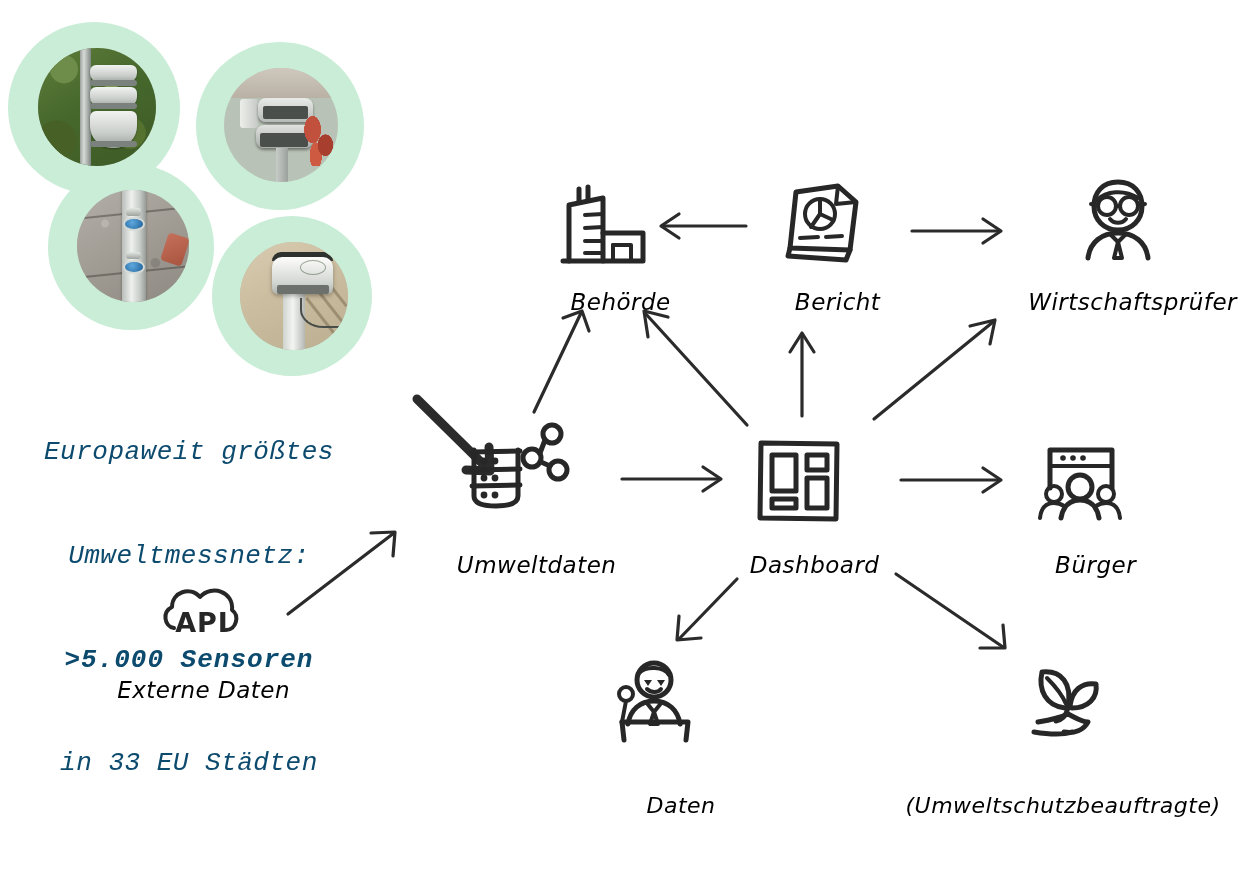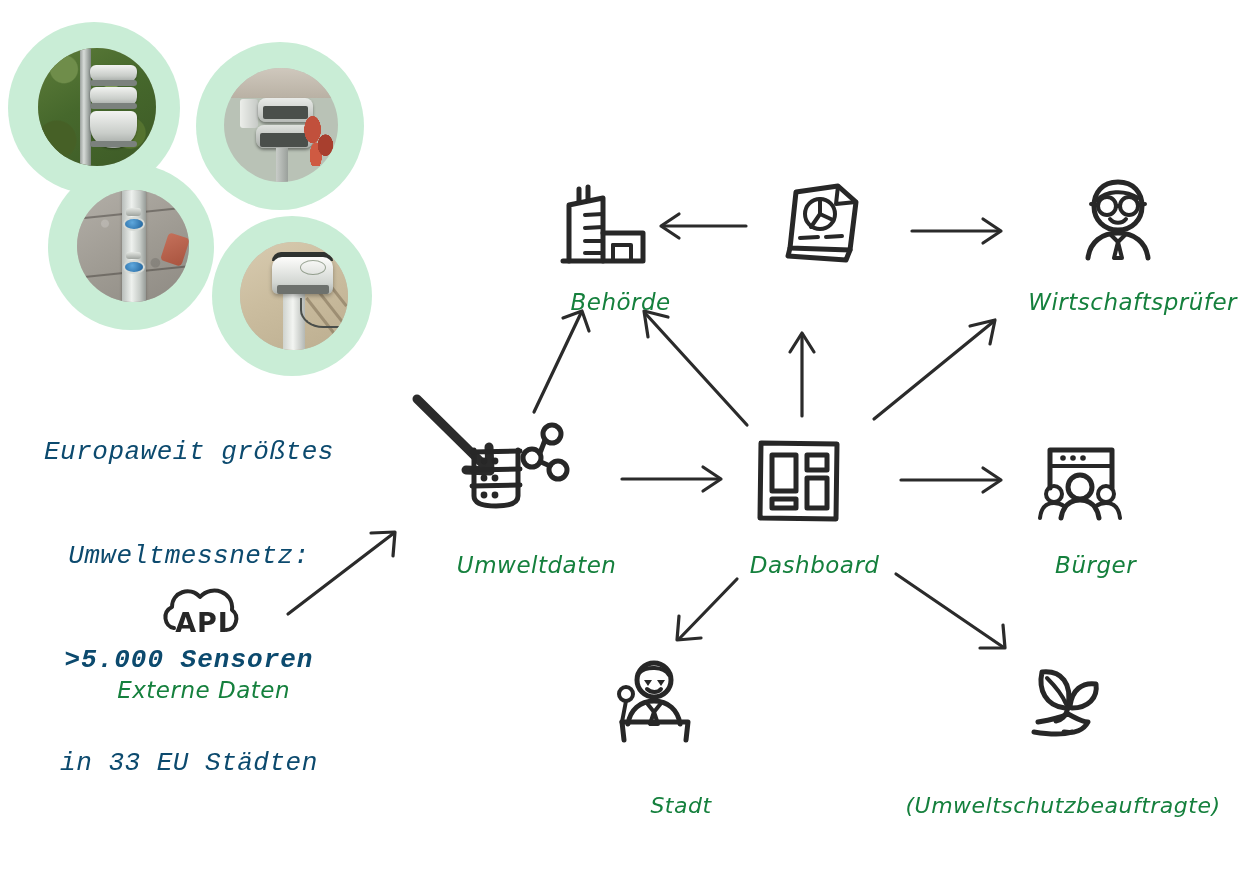--- a/index.html
+++ b/index.html
@@ -16,21 +16,21 @@
     width: 1246px;
     height: 870px;
     background: #ffffff;
     overflow: hidden;
   }
 
   
   .hand {
     font-family: "DejaVu Sans", sans-serif;
     font-style: italic;
-    color: #15803d;
+    color: #000000;
     letter-spacing: 0.5px;
     white-space: pre;
     text-align: center;
   }
 
   .node-label {
     position: absolute;
     font-size: 23px;
     line-height: 1.16;
     transform: translateX(-50%);
@@ -508,39 +508,42 @@
     <svg width="88" height="66" viewBox="0 0 88 66">
       <path class="stroke stroke-thin" d="M16,48 C6,46 4,32 14,27 C14,12 32,6 42,17 C54,4 76,12 74,30 C82,36 78,50 68,50"></path>
       <text x="44" y="52" text-anchor="middle" style="font-family:'DejaVu Sans',sans-serif; font-size:27px; font-weight:600; fill:#272727; letter-spacing:1px;">API</text>
     </svg>
   </div>
 
   <div class="hand node-label" style="left:605px; top:262px;">
     <span>Behörde</span>
   </div>
 
+  <div class="hand node-label" style="left:822px; top:262px;">
+    <span>Bericht</span>
+  </div>
 
   <div class="hand node-label" style="left:521px; top:525px;">
     <span>Umweltdaten</span>
   </div>
 
   <div class="hand node-label" style="left:1117px; top:262px;">
     <span>Wirtschaftsprüfer</span>
   </div>
 
   <div class="hand node-label" style="left:799px; top:525px;">
     <span>Dashboard</span>
   </div>
 
   <div class="hand node-label" style="left:1080px; top:525px;">
     <span>Bürger</span>
   </div>
 
   <div class="hand node-label two-line" style="left:681px; top:742px;">
-    <div>Stadt</div>
+    <div>Daten</div>
     <div>(Bürgerbeauftragte)</div>
   </div>
 
   <div class="hand node-label two-line" style="left:1063px; top:742px;">
     <div>(Umweltschutzbeauftragte)</div>
   </div>
 
   <div class="hand node-label" style="left:188px; top:650px;">
     <span>Externe Daten</span>
   </div>

